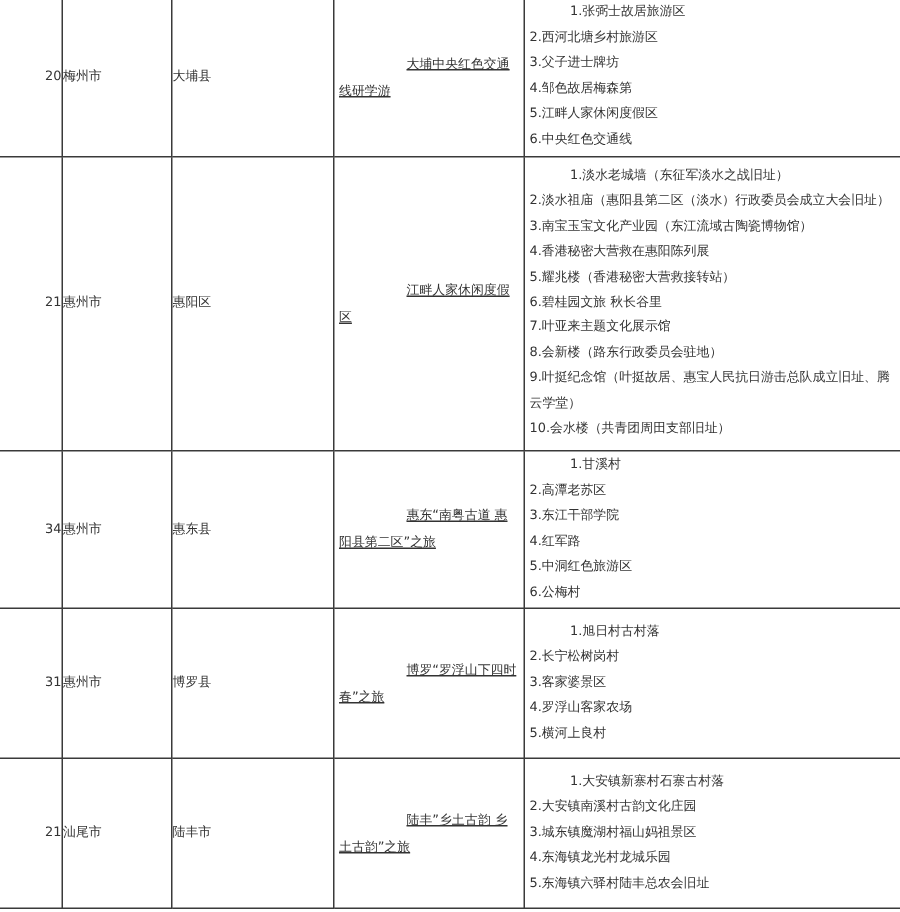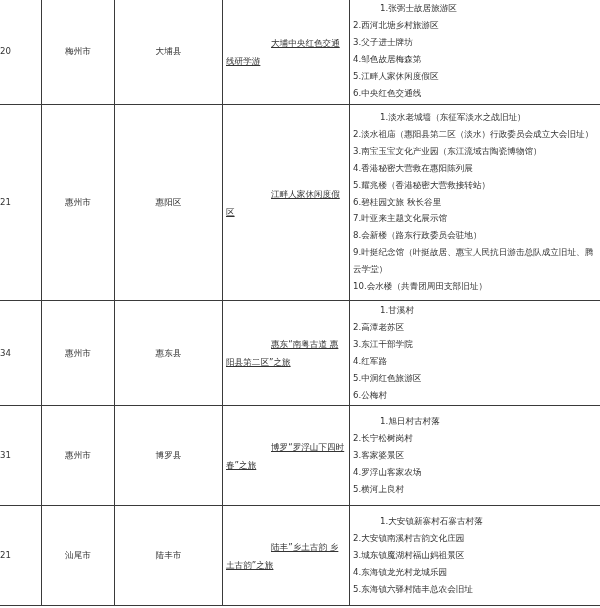--- a/index.html
+++ b/index.html
@@ -1,22 +1,22 @@
 <!DOCTYPE html>
 <html><head>
 <meta charset="utf-8">
 <style>
   html, body { margin:0; padding:0; background:#ffffff; }
   body { width:600px; height:608px; overflow:hidden; position:relative;
          font-family:"DejaVu Sans","Liberation Sans",sans-serif; color:#333; }
   table.route-table { position:absolute; left:-1px; top:-2px; border-collapse:collapse; table-layout:fixed; width:598px; }
   table.route-table td { border:1px solid #3a3a3a; padding:0; vertical-align:middle; font-size:8.6px; line-height:17px; }
-  td.c-no { width:41px; text-align:left; }
-  td.c-city { width:72px; text-align:center; }
-  td.c-county { width:107px; text-align:center; }
+  td.c-no { width:41px; text-align:right; }
+  td.c-city { width:72px; text-align:left; }
+  td.c-county { width:107px; }
   td.c-route { width:123px; padding:0 0 0 3px !important;text-decoration:underline; }
   td.c-spots { width:249px; padding:1px 0 2px 3px !important; }
   .route-text { text-indent:45px; line-height:18px; padding-right:4px; }
   .spot { white-space:normal; line-height:16.9px; padding-right:4px; }
   .spot.first { padding-left:27px; }
   tr.r20 { height:106px; } tr.r21 { height:196px; } tr.r22 { height:105px; }
   tr.r23 { height:100px; } tr.r24 { height:100px; }
 </style>
 </head>
 <body>

